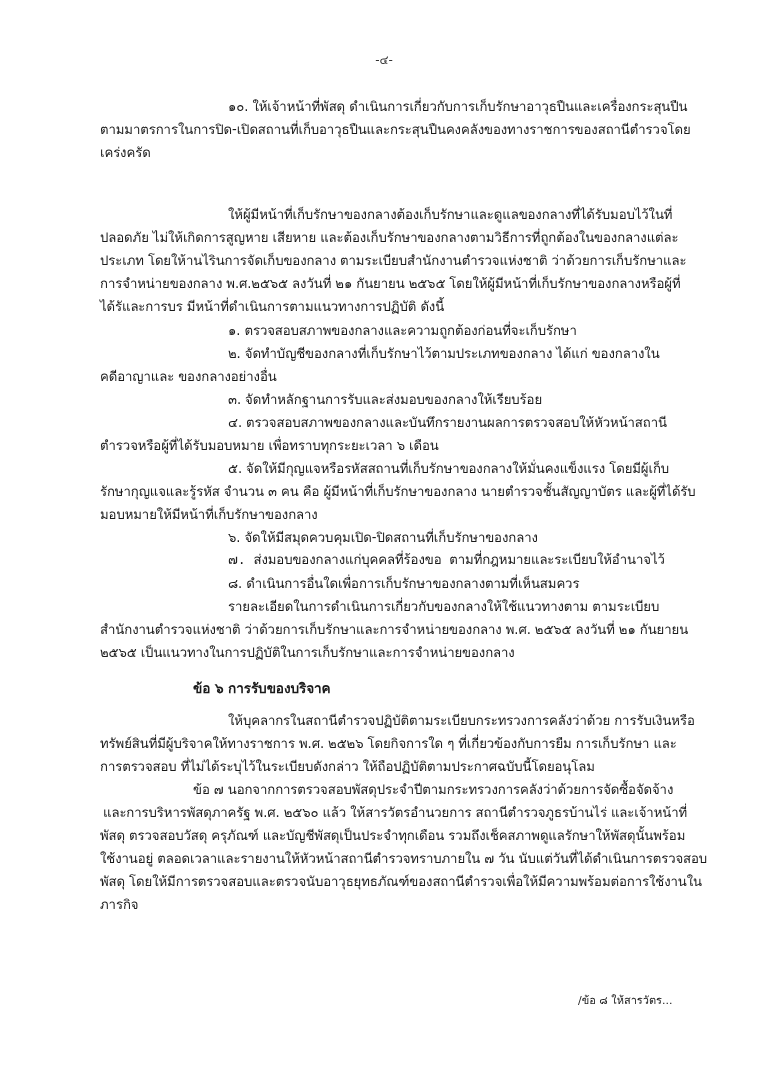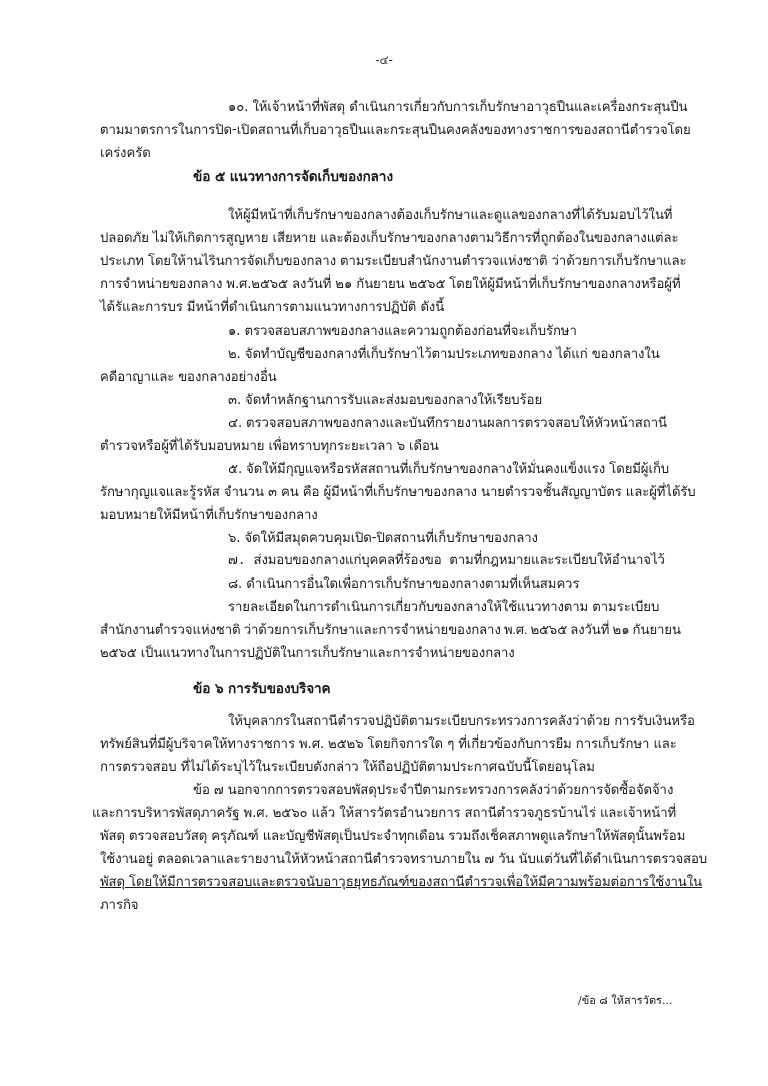--- a/index.html
+++ b/index.html
@@ -56,21 +56,20 @@
 <div class="page">
 
   <div class="page-number">-๔-</div>
 
   <div>
     <div class="line" style="top:97px; left:228px;">๑๐. ให้เจ้าหน้าที่พัสดุ ดำเนินการเกี่ยวกับการเก็บรักษาอาวุธปืนและเครื่องกระสุนปืน</div>
     <div class="line" style="top:120px; left:100px;">ตามมาตรการในการปิด-เปิดสถานที่เก็บอาวุธปืนและกระสุนปืนคงคลังของทางราชการของสถานีตำรวจโดย</div>
     <div class="line" style="top:143px; left:100px;">เคร่งครัด</div>
   </div>
 
-  <div class="line bold" style="top:166px; left:193px;">ข้อ ๕ แนวทางการจัดเก็บของกลาง</div>
 
   <div>
     <div class="line" style="top:205px; left:228px;">ให้ผู้มีหน้าที่เก็บรักษาของกลางต้องเก็บรักษาและดูแลของกลางที่ได้รับมอบไว้ในที่</div>
     <div class="line" style="top:228px; left:100px;">ปลอดภัย ไม่ให้เกิดการสูญหาย เสียหาย และต้องเก็บรักษาของกลางตามวิธีการที่ถูกต้องในของกลางแต่ละ</div>
     <div class="line" style="top:251px; left:100px;">ประเภท โดยให้านไรินการจัดเก็บของกลาง ตามระเบียบสำนักงานตำรวจแห่งชาติ ว่าด้วยการเก็บรักษาและ</div>
     <div class="line" style="top:274px; left:100px;">การจำหน่ายของกลาง พ.ศ.๒๕๖๕ ลงวันที่ ๒๑ กันยายน ๒๕๖๕ โดยให้ผู้มีหน้าที่เก็บรักษาของกลางหรือผู้ที่</div>
     <div class="line" style="top:297px; left:100px;">ได้รัและการบร มีหน้าที่ดำเนินการตามแนวทางการปฏิบัติ ดังนี้</div>
   </div>
 
   <div>
@@ -88,35 +87,35 @@
     <div class="line" style="top:482px; left:100px;">รักษากุญแจและรู้รหัส จำนวน ๓ คน คือ ผู้มีหน้าที่เก็บรักษาของกลาง นายตำรวจชั้นสัญญาบัตร และผู้ที่ได้รับ</div>
     <div class="line" style="top:505px; left:100px;">มอบหมายให้มีหน้าที่เก็บรักษาของกลาง</div>
 
     <div class="line" style="top:528px; left:228px;">๖. จัดให้มีสมุดควบคุมเปิด-ปิดสถานที่เก็บรักษาของกลาง</div>
     <div class="line" style="top:551px; left:228px;font-family:Liberation Mono, monospace;">๗. ส่งมอบของกลางแก่บุคคลที่ร้องขอ ตามที่กฎหมายและระเบียบให้อำนาจไว้</div>
     <div class="line" style="top:574px; left:228px;">๘. ดำเนินการอื่นใดเพื่อการเก็บรักษาของกลางตามที่เห็นสมควร</div>
   </div>
 
   <div>
     <div class="line" style="top:597px; left:228px;">รายละเอียดในการดำเนินการเกี่ยวกับของกลางให้ใช้แนวทางตาม ตามระเบียบ</div>
-    <div class="line" style="top:620px; left:100px;font-family:Liberation Serif, serif;">สำนักงานตำรวจแห่งชาติ ว่าด้วยการเก็บรักษาและการจำหน่ายของกลาง พ.ศ. ๒๕๖๕ ลงวันที่ ๒๑ กันยายน</div>
+    <div class="line" style="top:620px; left:100px;">สำนักงานตำรวจแห่งชาติ ว่าด้วยการเก็บรักษาและการจำหน่ายของกลาง พ.ศ. ๒๕๖๕ ลงวันที่ ๒๑ กันยายน</div>
     <div class="line" style="top:643px; left:100px;">๒๕๖๕ เป็นแนวทางในการปฏิบัติในการเก็บรักษาและการจำหน่ายของกลาง</div>
   </div>
 
   <div class="line bold" style="top:678px; left:193px;">ข้อ ๖ การรับของบริจาค</div>
   <div>
     <div class="line" style="top:711px; left:228px;">ให้บุคลากรในสถานีตำรวจปฏิบัติตามระเบียบกระทรวงการคลังว่าด้วย การรับเงินหรือ</div>
     <div class="line" style="top:734px; left:100px;">ทรัพย์สินที่มีผู้บริจาคให้ทางราชการ พ.ศ. ๒๕๒๖ โดยกิจการใด ๆ ที่เกี่ยวข้องกับการยืม  การเก็บรักษา และ</div>
     <div class="line" style="top:757px; left:100px;">การตรวจสอบ ที่ไม่ได้ระบุไว้ในระเบียบดังกล่าว ให้ถือปฏิบัติตามประกาศฉบับนี้โดยอนุโลม</div>
   </div>
 
   <div>
     <div class="line" style="top:780px; left:193px;">ข้อ ๗  นอกจากการตรวจสอบพัสดุประจำปีตามกระทรวงการคลังว่าด้วยการจัดซื้อจัดจ้าง</div>
-    <div class="line" style="top:803px; left:92px;">และการบริหารพัสดุภาครัฐ พ.ศ. ๒๕๖๐ แล้ว ให้สารวัตรอำนวยการ สถานีตำรวจภูธรบ้านไร่ และเจ้าหน้าที่</div>
+    <div class="line" style="top:803px; left:103px;">และการบริหารพัสดุภาครัฐ พ.ศ. ๒๕๖๐ แล้ว ให้สารวัตรอำนวยการ สถานีตำรวจภูธรบ้านไร่ และเจ้าหน้าที่</div>
     <div class="line" style="top:826px; left:100px;">พัสดุ ตรวจสอบวัสดุ ครุภัณฑ์ และบัญชีพัสดุเป็นประจำทุกเดือน รวมถึงเช็คสภาพดูแลรักษาให้พัสดุนั้นพร้อม</div>
     <div class="line" style="top:849px; left:100px;">ใช้งานอยู่ ตลอดเวลาและรายงานให้หัวหน้าสถานีตำรวจทราบภายใน ๗ วัน นับแต่วันที่ได้ดำเนินการตรวจสอบ</div>
-    <div class="line" style="top:872px; left:100px;text-decoration:underline;">พัสดุ โดยให้มีการตรวจสอบและตรวจนับอาวุธยุทธภัณฑ์ของสถานีตำรวจเพื่อให้มีความพร้อมต่อการใช้งานใน</div>
+    <div class="line" style="top:872px; left:100px;">พัสดุ โดยให้มีการตรวจสอบและตรวจนับอาวุธยุทธภัณฑ์ของสถานีตำรวจเพื่อให้มีความพร้อมต่อการใช้งานใน</div>
     <div class="line" style="top:895px; left:100px;">ภารกิจ</div>
   </div>
 
   <div class="footer-note">/ข้อ ๘ ให้สารวัตร...</div>
 
 </div>
 
 </body></html>

